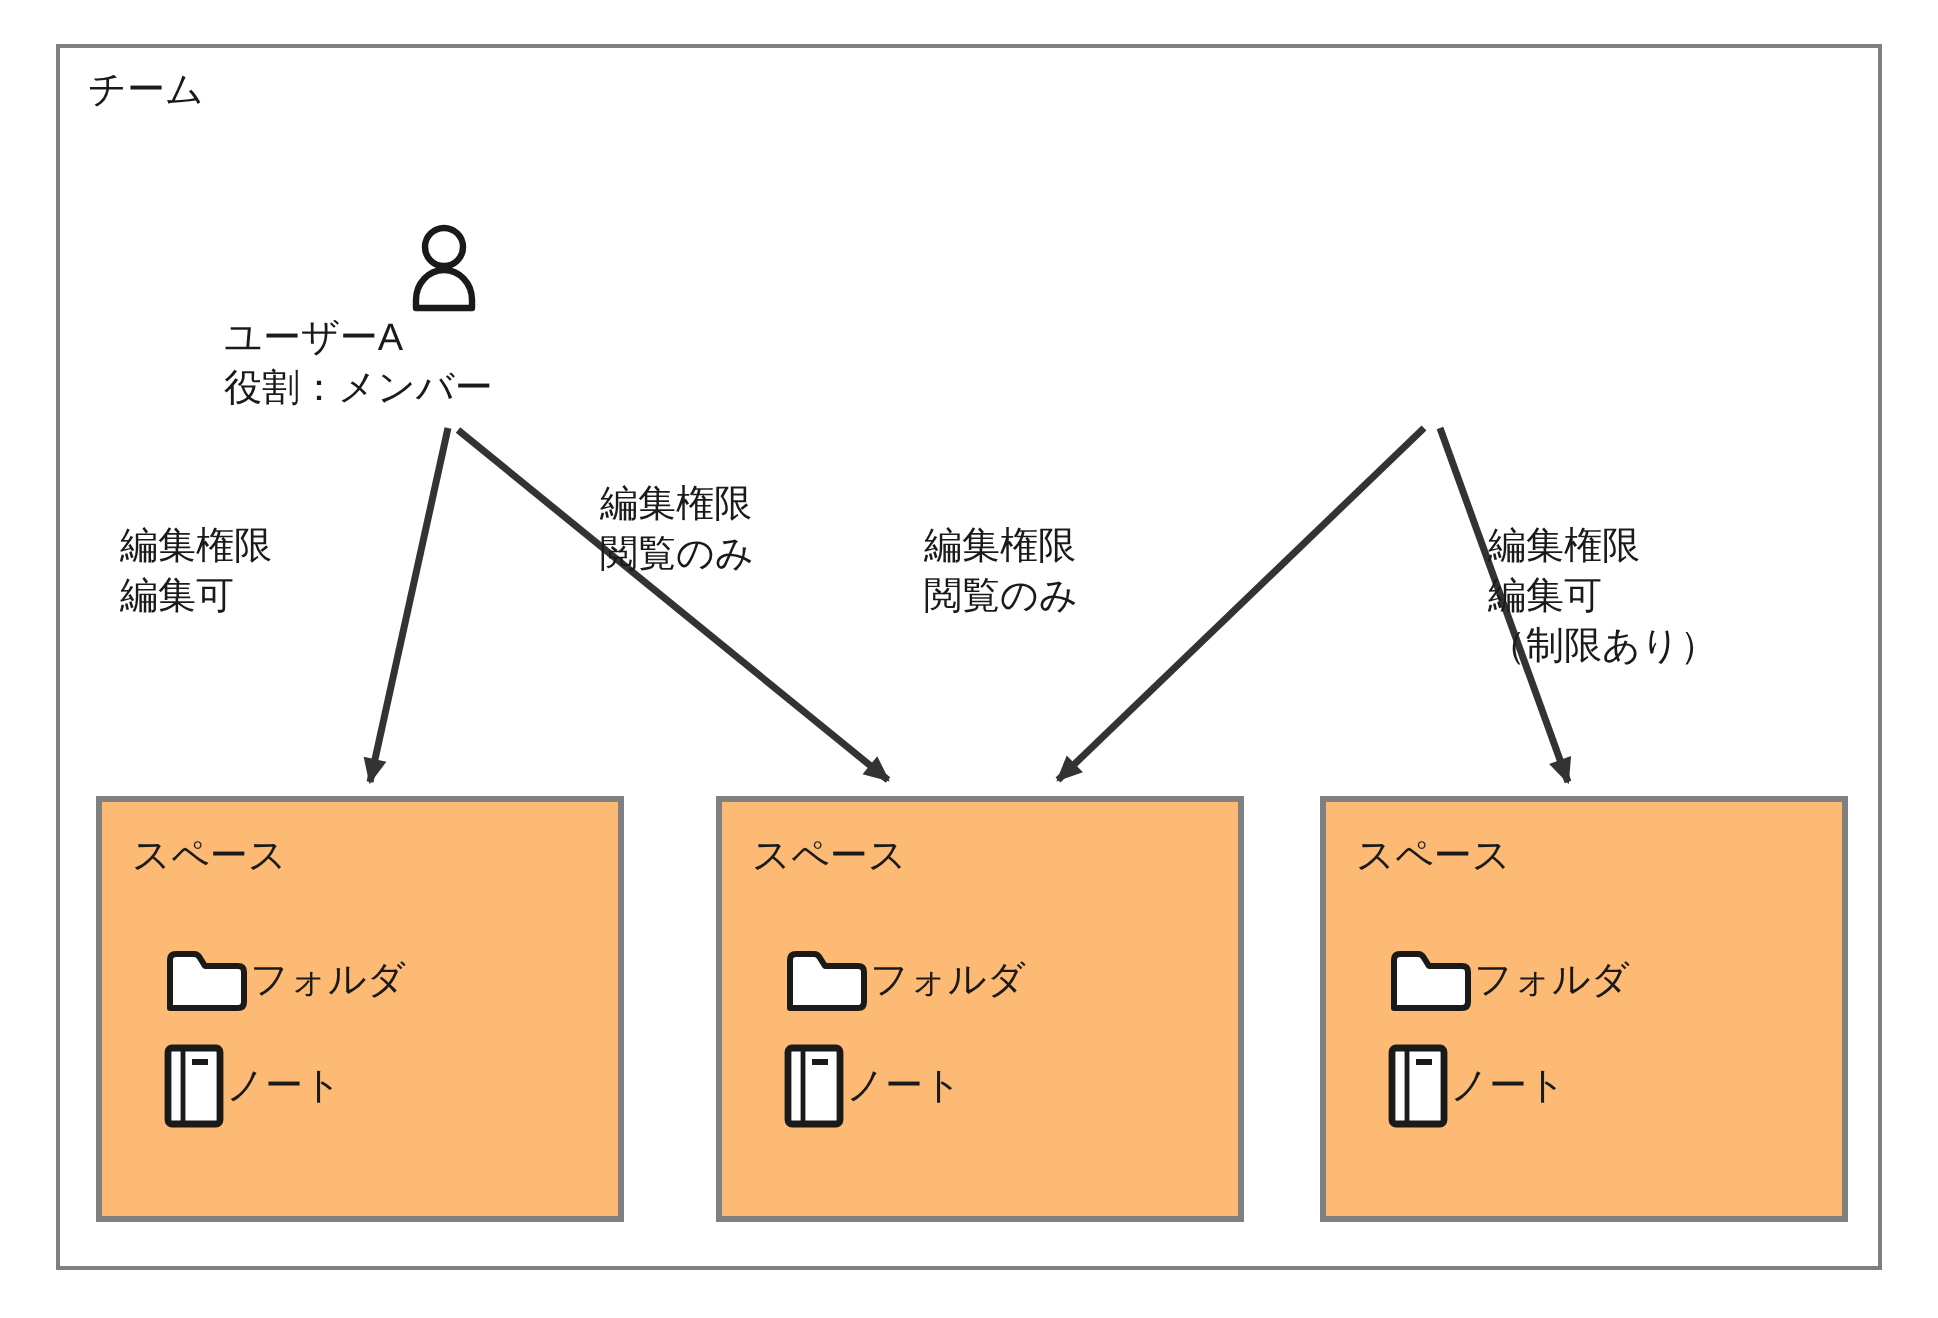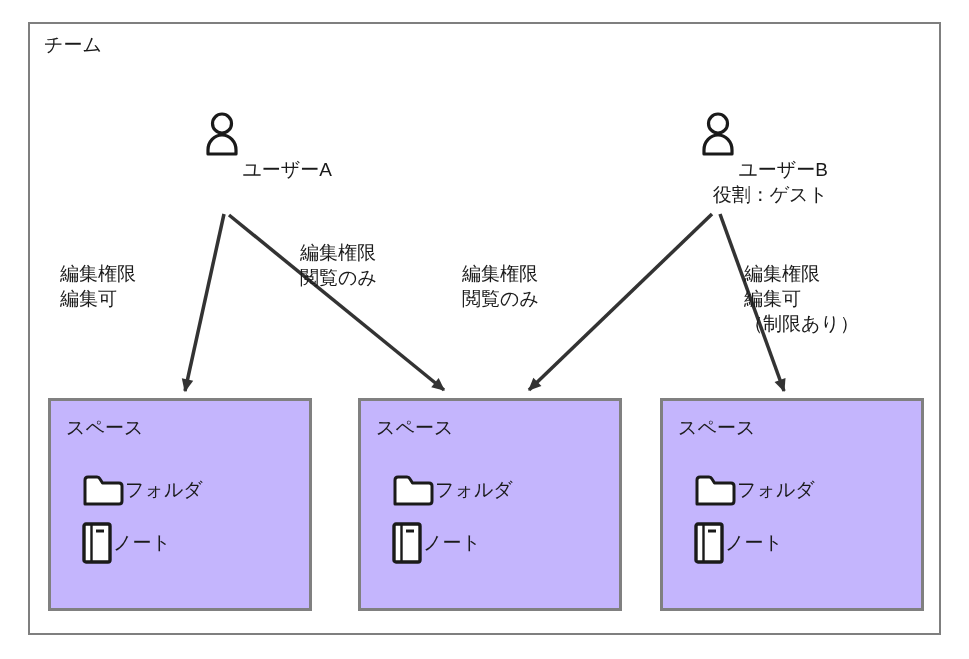--- a/index.html
+++ b/index.html
@@ -10,35 +10,35 @@
     color:#1a1a1a; overflow:hidden;
   }
   .team-box {
     position:absolute; left:28px; top:22px; width:913px; height:613px;
     border:2px solid #7f7f7f; background:#ffffff;
   }
   .team-label { position:absolute; left:14px; top:8px; font-size:19px; }
 
   .arrow-layer { position:absolute; left:0; top:0; width:969px; height:659px; pointer-events:none; }
 
-  .user { position:absolute; width:220px; text-align:right; }
+  .user { position:absolute; width:220px; text-align:left; }
   .user-a { left:112px; top:110px; }
   .user-b { left:608px; top:110px; }
   .user svg { display:block; margin:0 auto 1px auto; }
   .user .line { font-size:19px; line-height:25px; white-space:nowrap; }
 
   .edge-label { position:absolute; text-align:left; font-size:19px; line-height:25px; }
   .edge-label-1 { left:60px;  top:261px; width:160px; }
   .edge-label-2 { left:300px; top:240px; width:160px; }
   .edge-label-3 { left:462px; top:261px; width:160px; }
   .edge-label-4 { left:744px; top:261px; width:175px; }
 
   .space {
     position:absolute; top:398px; width:264px; height:213px;
-    border:3px solid #808080; background:#c4b5fd;
+    border:3px solid #808080; background:#fdba74;
   }
   .space-1 { left:48px; }
   .space-2 { left:358px; }
   .space-3 { left:660px; }
   .space-title { position:absolute; left:15px; top:14px; font-size:19px; }
   .space-row { position:absolute; left:30px; display:flex; align-items:center; }
   .space-row.row-folder { top:72px; }
   .space-row.row-note   { top:120px; }
   .space-row .item-label { font-size:19px; white-space:nowrap; }
 </style>
@@ -62,30 +62,23 @@
     <line x1="712" y1="214" x2="529" y2="390" stroke="#333333" stroke-width="3.5" marker-end="url(#ah)"></line>
     <line x1="720" y1="214" x2="784" y2="391" stroke="#333333" stroke-width="3.5" marker-end="url(#ah)"></line>
   </svg>
 
   <div class="user user-a">
     <svg width="44" height="46" viewBox="0 0 44 46">
       <path d="M8,44 v-4 a14,15 0 0 1 28,0 v4 z" fill="#ffffff" stroke="#1a1a1a" stroke-width="3.2" stroke-linejoin="round"></path>
       <circle cx="22" cy="13.5" r="9.5" fill="#ffffff" stroke="#1a1a1a" stroke-width="3.2"></circle>
     </svg>
     <div class="line">ユーザーA</div>
+    <div class="line">役割：メンバー</div>
   </div>
 
-  <div class="user user-b">
-    <svg width="44" height="46" viewBox="0 0 44 46">
-      <path d="M8,44 v-4 a14,15 0 0 1 28,0 v4 z" fill="#ffffff" stroke="#1a1a1a" stroke-width="3.2" stroke-linejoin="round"></path>
-      <circle cx="22" cy="13.5" r="9.5" fill="#ffffff" stroke="#1a1a1a" stroke-width="3.2"></circle>
-    </svg>
-    <div class="line">ユーザーB</div>
-    <div class="line">役割：ゲスト</div>
-  </div>
 
   <div class="edge-label edge-label-1">
     <div>編集権限</div>
     <div>編集可</div>
   </div>
   <div class="edge-label edge-label-2">
     <div>編集権限</div>
     <div>閲覧のみ</div>
   </div>
   <div class="edge-label edge-label-3">

